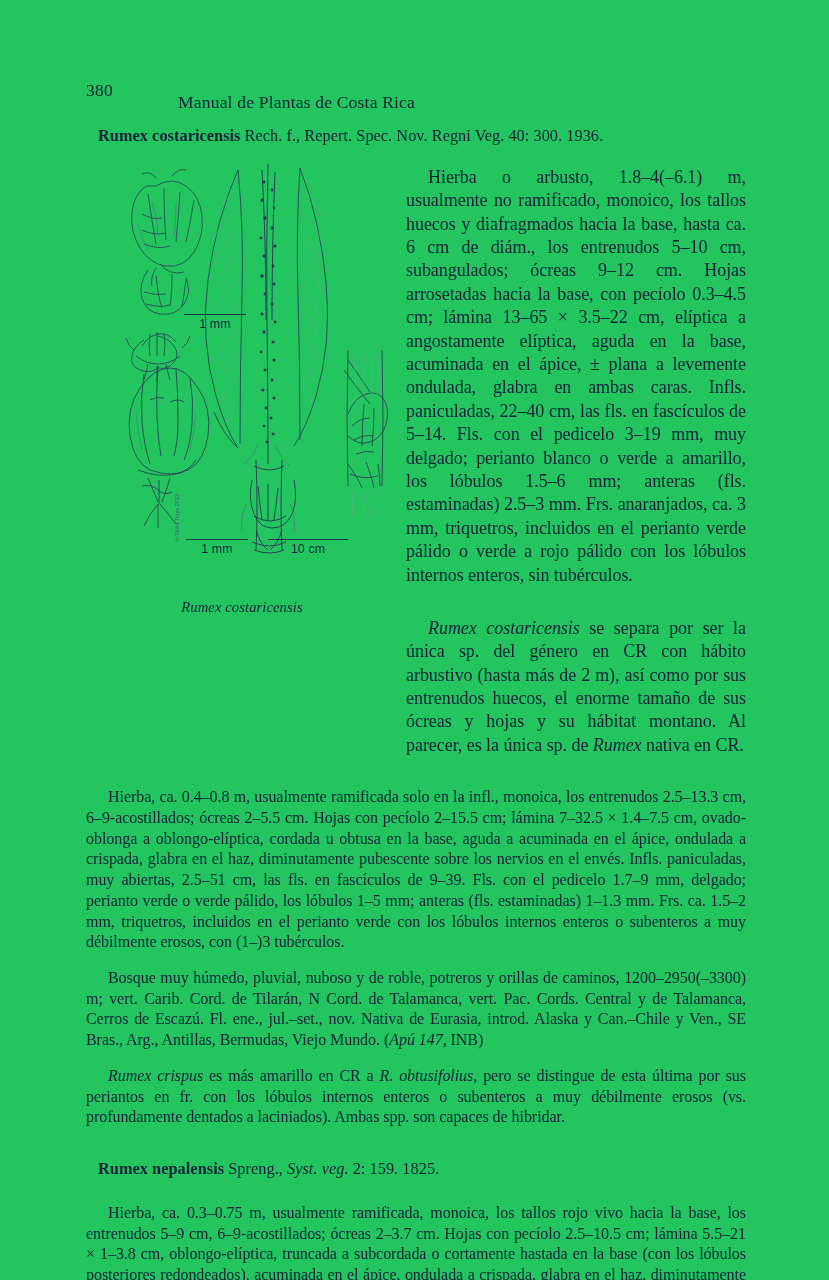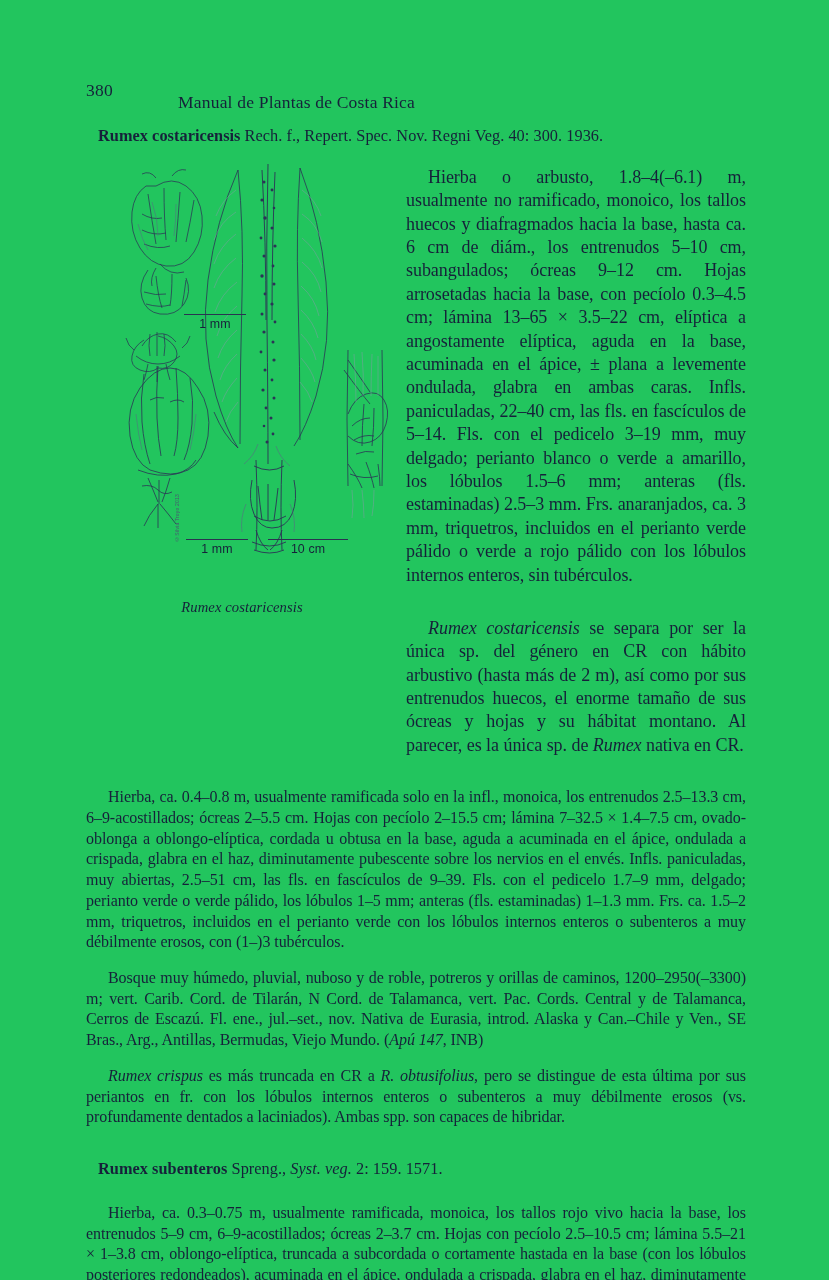--- a/index.html
+++ b/index.html
@@ -299,24 +299,24 @@
       </div>
     </div>
 
     <div class="gap-l"></div>
 
     <div class="gap-s"></div>
     <p>Hierba, ca. 0.4–0.8 m, usualmente ramificada solo en la infl., monoica, los entrenudos 2.5–13.3 cm, 6–9-acostillados; ócreas 2–5.5 cm. Hojas con pecíolo 2–15.5 cm; lámina 7–32.5 × 1.4–7.5 cm, ovado-oblonga a oblongo-elíptica, cordada u obtusa en la base, aguda a acuminada en el ápice, ondulada a crispada, glabra en el haz, diminutamente pubescente sobre los nervios en el envés. Infls. paniculadas, muy abiertas, 2.5–51 cm, las fls. en fascículos de 9–39. Fls. con el pedicelo 1.7–9 mm, delgado; perianto verde o verde pálido, los lóbulos 1–5 mm; anteras (fls. estaminadas) 1–1.3 mm. Frs. ca. 1.5–2 mm, triquetros, incluidos en el perianto verde con los lóbulos internos enteros o subenteros a muy débilmente erosos, con (1–)3 tubérculos.</p>
     <div class="gap-m"></div>
     <p><span>Bosque muy húmedo, pluvial, nuboso y de roble, potreros y orillas de caminos, 1200–2950(–3300) m; vert. Carib. Cord. de Tilarán, N Cord. de Talamanca, vert. Pac. Cords. Central y de Talamanca, Cerros de Escazú. Fl. ene., jul.–set., nov. Nativa de Eurasia, introd. Alaska y Can.–Chile y Ven., SE Bras., Arg., Antillas, Bermudas, Viejo Mundo. (</span><span class="it">Apú 147</span><span>, INB)</span></p>
     <div class="gap-m"></div>
-    <p><span class="it">Rumex crispus</span><span> es más truncada en CR a </span><span class="it">R. obtusifolius</span><span>, pero se distingue de esta última por sus periantos en fr. con los lóbulos internos enteros o subenteros a muy débilmente erosos (vs. profundamente dentados a laciniados). Ambas spp. son capaces de hibridar.</span></p>
+    <p><span class="it">Rumex crispus</span><span> es más amarillo en CR a </span><span class="it">R. obtusifolius</span><span>, pero se distingue de esta última por sus periantos en fr. con los lóbulos internos enteros o subenteros a muy débilmente erosos (vs. profundamente dentados a laciniados). Ambas spp. son capaces de hibridar.</span></p>
 
     <div class="gap-l"></div>
     <div class="sp-heading">
-      <span class="nm">Rumex subenteros</span><span> </span><span>Spreng., </span><span class="it">Syst. veg.</span><span> 2: 159. 1571.</span>
+      <span class="nm">Rumex nepalensis</span><span> </span><span>Spreng., </span><span class="it">Syst. veg.</span><span> 2: 159. 1825.</span>
     </div>
 
     <div class="gap-s"></div>
     <p>Hierba, ca. 0.3–0.75 m, usualmente ramificada, monoica, los tallos rojo vivo hacia la base, los entrenudos 5–9 cm, 6–9-acostillados; ócreas 2–3.7 cm. Hojas con pecíolo 2.5–10.5 cm; lámina 5.5–21 × 1–3.8 cm, oblongo-elíptica, truncada a subcordada o cortamente hastada en la base (con los lóbulos posteriores redondeados), acuminada en el ápice, ondulada a crispada, glabra en el haz, diminutamente adpreso-pubescente sobre los nervios en el envés. Infls. usualmente paniculadas y poco ramificadas, hasta ca. 40 cm, las fls. en fascículos de 7–10. Fls. con el pedicelo 1.8–3.5 mm, delgado; perianto verde con rosado, los lóbulos ca. 2 mm (los in-</p>
 
   </div>
 </div>
 
 </body></html>

